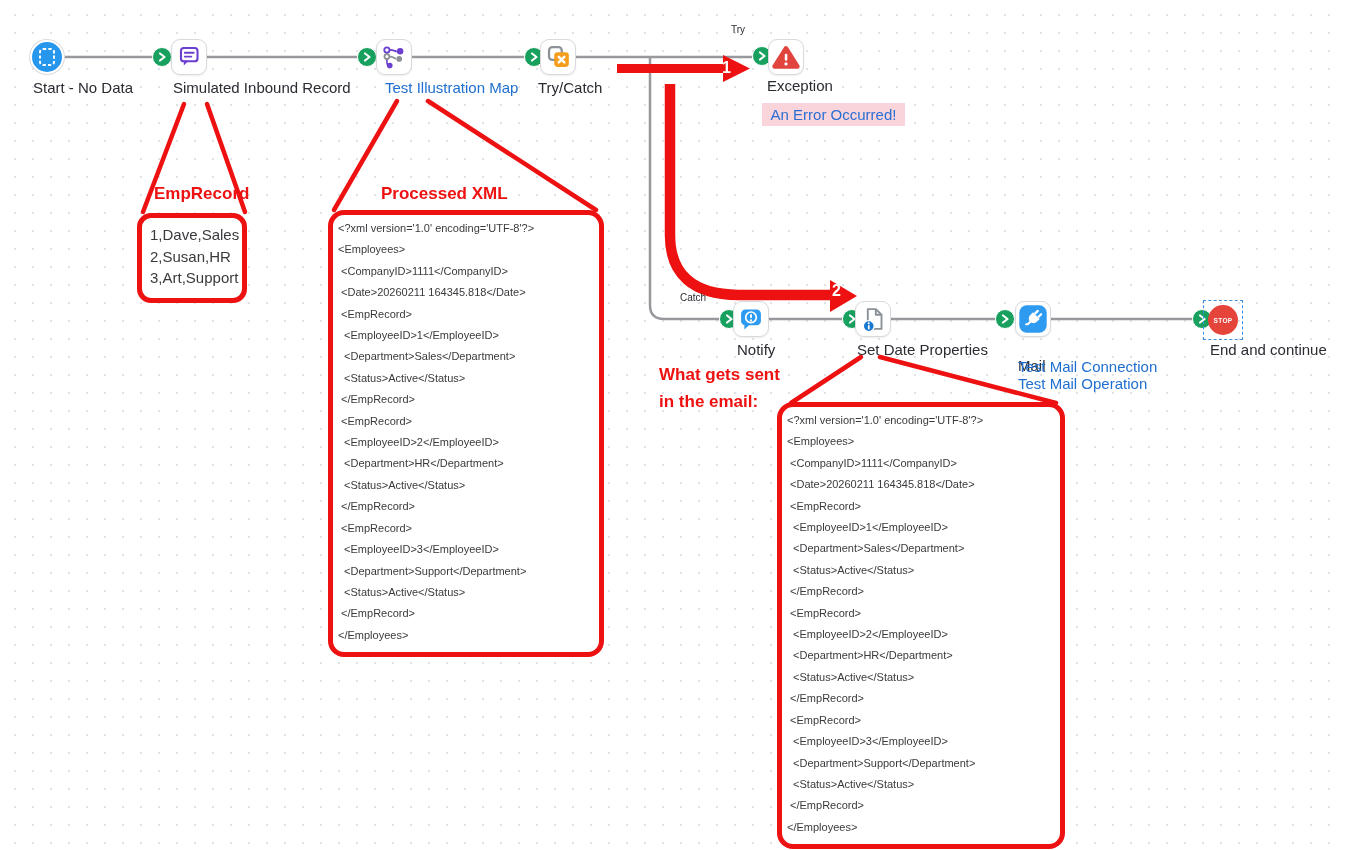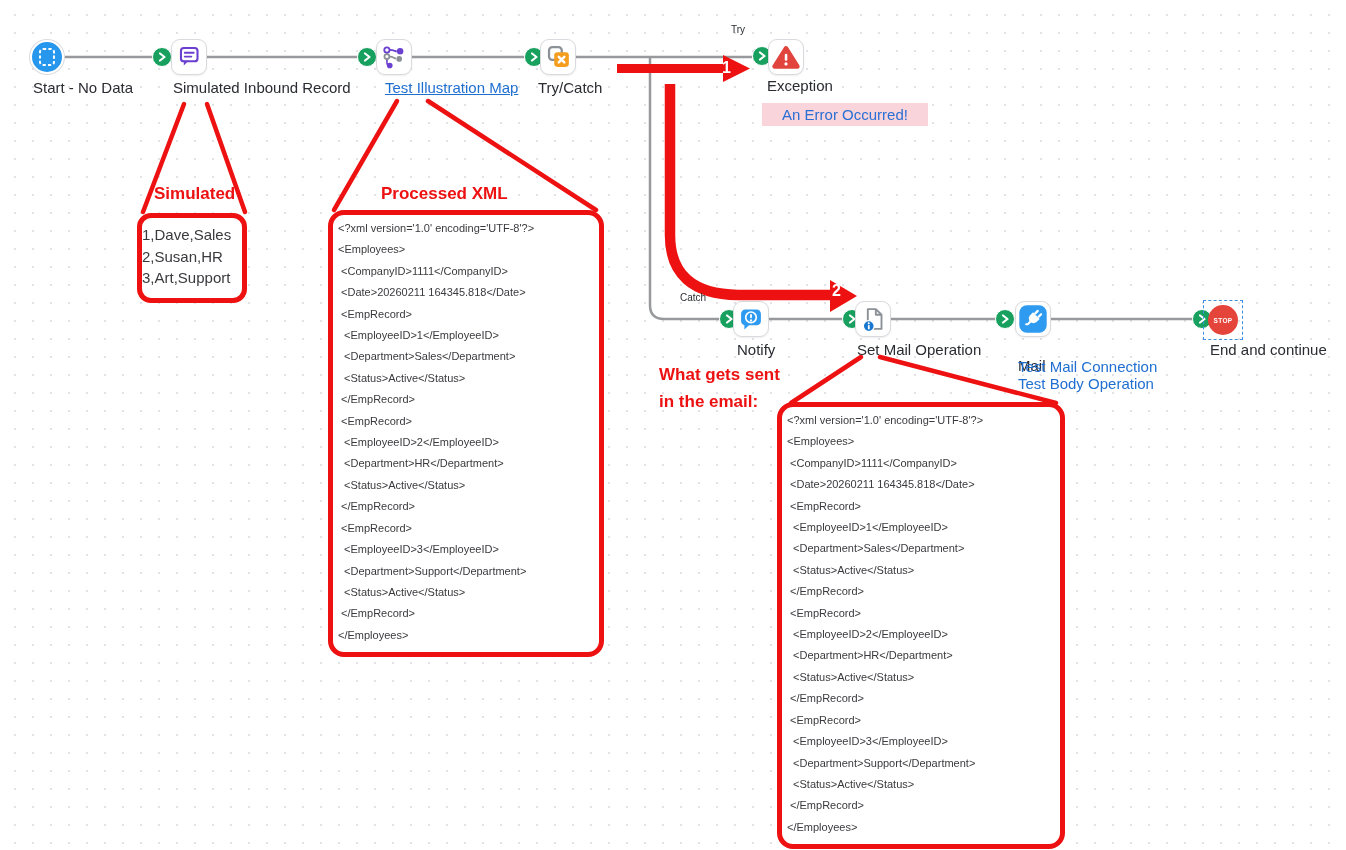--- a/index.html
+++ b/index.html
@@ -20,30 +20,30 @@
   }
   .connector {
     position:absolute; width:20px; height:20px; border-radius:50%;
     background:#17a05e; border:1.5px solid #fff;
     display:flex; align-items:center; justify-content:center;
   }
   .node-label { position:absolute; font-size:15px; white-space:nowrap; color:#2a2c32; }
   .link { color:#1f6fd0; }
   .branch-label { position:absolute; font-size:10px; color:#2a2c32; white-space:nowrap; }
   .badge {
-    position:absolute; left:762px; top:103px; width:166px; height:23px;
+    position:absolute; left:762px; top:103px; width:143px; height:23px;
     background:#f9d4db; color:#2a6fd3; font-size:15px;
     display:flex; align-items:center; justify-content:center; white-space:nowrap;
   }
   .red-title { position:absolute; color:#ED1111; font-weight:bold; font-size:17px; white-space:nowrap; }
   .red-note  { position:absolute; color:#ED1111; font-weight:bold; font-size:17.5px; line-height:29px; white-space:pre; }
   .csv-box {
     position:absolute; left:137px; top:213px; width:110px; height:90px;
     background:#fff; border:5px solid #ED1111; border-radius:14px;
-    padding:6px 0 0 0; font-size:15px; line-height:21.5px; color:#3a3a3e; white-space:pre;
+    padding:6px 0 0 8px; font-size:15px; line-height:21.5px; color:#3a3a3e; white-space:pre;
   }
   .xml-box {
     position:absolute; background:#fff; border:5.5px solid #ED1111; border-radius:16px;
     padding:3px 0 0 5px; font-size:11px; line-height:21.4px; color:#3a3a3e; white-space:pre;
   }
   .digit { position:absolute; color:#fff; font-weight:bold; font-size:16px; }
   .stop-circle {
     position:absolute; left:1208px; top:305px; width:30px; height:30px; border-radius:50%;
     background:#e5443b; color:#fff; font-size:6.5px; font-weight:bold; letter-spacing:.3px;
     display:flex; align-items:center; justify-content:center;
@@ -111,21 +111,21 @@
       <path d="M13.5 10.5 C18 10.5 19 12 21 12" stroke="#6b3fd0" stroke-width="1.8" fill="none"></path>
       <path d="M13.5 17.5 C17 17.5 18 19.5 20 19.8" stroke="#8b9196" stroke-width="1.8" fill="none"></path>
       <path d="M10.5 23.5 Q10.5 26.5 12.5 26.8" stroke="#6b3fd0" stroke-width="1.8" fill="none"></path>
       <circle cx="10.5" cy="10.5" r="2.8" fill="#fff" stroke="#6b3fd0" stroke-width="1.9"></circle>
       <circle cx="10.5" cy="17.5" r="2.6" fill="#fff" stroke="#8b9196" stroke-width="1.9"></circle>
       <circle cx="13.5" cy="27" r="3" fill="#6b3fd0"></circle>
       <circle cx="24.5" cy="12" r="3.4" fill="#6b3fd0"></circle>
       <circle cx="23.5" cy="20" r="3" fill="#8b9196"></circle>
     </svg>
   </div>
-  <div class="node-label link" style="left:385px; top:79px;text-decoration:underline;">Test Illustration Map</div>
+  <div class="node-label link" style="left:385px; top:79px;">Test Illustration Map</div>
 
   <div class="connector" style="left:524px; top:47px;">
     <svg width="12" height="12" viewBox="0 0 12 12">
       <polyline points="4,2.5 8.5,6 4,9.5" fill="none" stroke="#fff" stroke-width="2.2" stroke-linecap="round" stroke-linejoin="round"></polyline>
     </svg>
   </div>
   <div class="node-box" style="left:540px; top:39px;">
     <svg width="36" height="36" viewBox="0 0 36 36">
       <rect x="8.5" y="7.5" width="13.5" height="13.5" rx="3.5" fill="#fff" stroke="#8b9196" stroke-width="2.4"></rect>
       <rect x="14" y="13" width="15.5" height="15.5" rx="3.5" fill="#f59e1d"></rect>
@@ -175,57 +175,57 @@
   </div>
   <div class="node-box" style="left:855px; top:301px;">
     <svg width="36" height="36" viewBox="0 0 36 36">
       <path d="M12.5 7.5 H21 L27 13.5 V28.5 H12.5 Z" fill="#fff" stroke="#8b9196" stroke-width="2" stroke-linejoin="round"></path>
       <path d="M21 7.5 V13.5 H27" fill="none" stroke="#8b9196" stroke-width="2" stroke-linejoin="round"></path>
       <circle cx="13.5" cy="25.5" r="5.8" fill="#1878d0" stroke="#fff" stroke-width="1.4"></circle>
       <circle cx="13.5" cy="22.6" r="1.1" fill="#fff"></circle>
       <rect x="12.6" y="24.4" width="1.9" height="4.6" rx="0.9" fill="#fff"></rect>
     </svg>
   </div>
-  <div class="node-label" style="left:857px; top:341px;">Set Mail Operation</div>
+  <div class="node-label" style="left:857px; top:341px;">Set Date Properties</div>
 
   <div class="connector" style="left:995px; top:309px;">
     <svg width="12" height="12" viewBox="0 0 12 12">
       <polyline points="4,2.5 8.5,6 4,9.5" fill="none" stroke="#fff" stroke-width="2.2" stroke-linecap="round" stroke-linejoin="round"></polyline>
     </svg>
   </div>
   <div class="node-box" style="left:1015px; top:301px;">
     <svg width="36" height="36" viewBox="0 0 36 36">
       <rect x="3.5" y="3.5" width="29" height="29" rx="8" fill="#2f9bf0"></rect>
       <g transform="rotate(45 18 18)" fill="#fff">
         <rect x="14.3" y="7.2" width="2.4" height="6" rx="1.1"></rect>
         <rect x="19.3" y="7.2" width="2.4" height="6" rx="1.1"></rect>
         <path d="M13 13 h10 v4.3 a5 5 0 0 1 -10 0 Z"></path>
         <path d="M16.9 21.8 h2.2 v3.2 q0 2.5 -2.8 3.4 l-0.6 -1.8 q1.2 -0.6 1.2 -1.6 Z"></path>
       </g>
     </svg>
   </div>
   <div class="node-label" style="left:1018px; top:341px;margin-top:16px;">Mail</div>
   <div class="node-label link" style="left:1018px; top:358px;">Test Mail Connection</div>
-  <div class="node-label link" style="left:1018px; top:375px;">Test Body Operation</div>
+  <div class="node-label link" style="left:1018px; top:375px;">Test Mail Operation</div>
 
   <div class="connector" style="left:1192px; top:309px;">
     <svg width="12" height="12" viewBox="0 0 12 12">
       <polyline points="4,2.5 8.5,6 4,9.5" fill="none" stroke="#fff" stroke-width="2.2" stroke-linecap="round" stroke-linejoin="round"></polyline>
     </svg>
   </div>
   <div class="selection"></div>
   <div class="stop-circle">
     <span>STOP</span>
   </div>
   <div class="node-label" style="left:1210px; top:341px;">End and continue</div>
 
   <div class="digit" style="left:722px; top:59px;">1</div>
   <div class="digit" style="left:832px; top:282px;">2</div>
 
-  <div class="red-title" style="left:154px; top:184px;">Simulated</div>
+  <div class="red-title" style="left:154px; top:184px;">EmpRecord</div>
   <div class="csv-box">1,Dave,Sales
 2,Susan,HR
 3,Art,Support</div>
 
   <div class="red-title" style="left:381px; top:184px;">Processed XML</div>
   <div class="xml-box" style="left:328px; top:210px; width:276px; height:447px;">&lt;?xml version='1.0' encoding='UTF-8'?&gt;
 &lt;Employees&gt;
  &lt;CompanyID&gt;1111&lt;/CompanyID&gt;
  &lt;Date&gt;20260211 164345.818&lt;/Date&gt;
  &lt;EmpRecord&gt;

